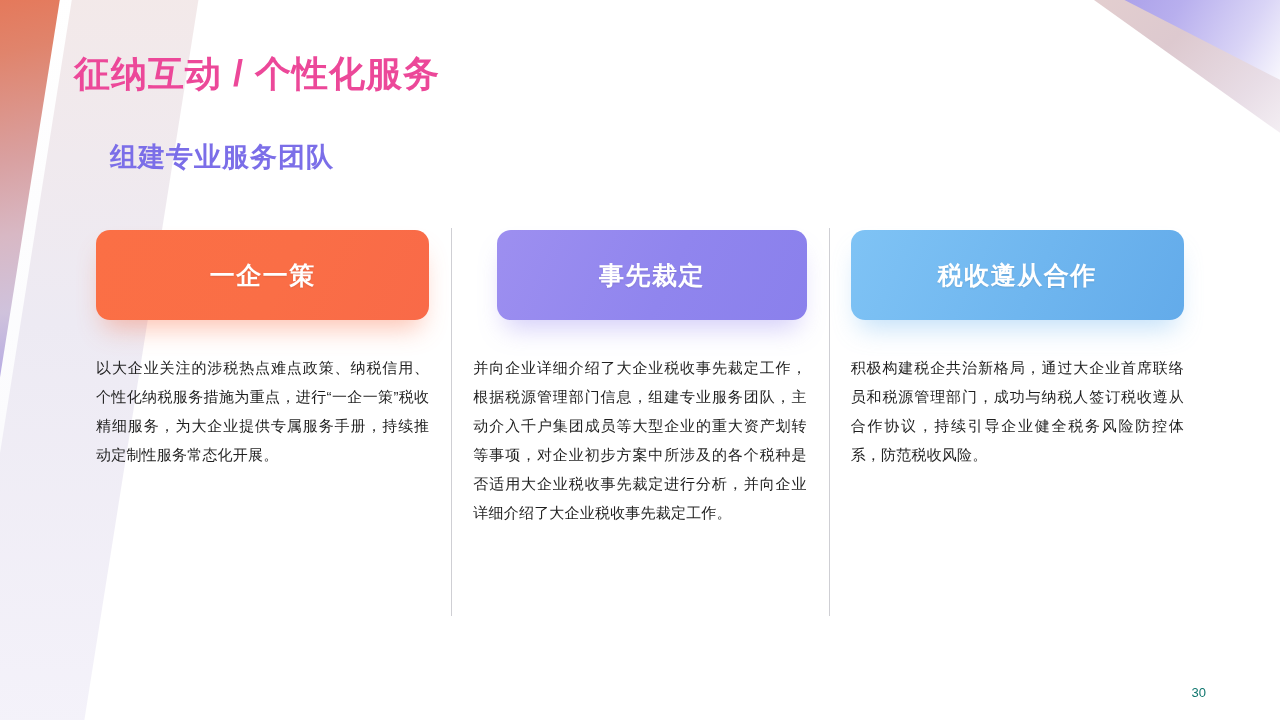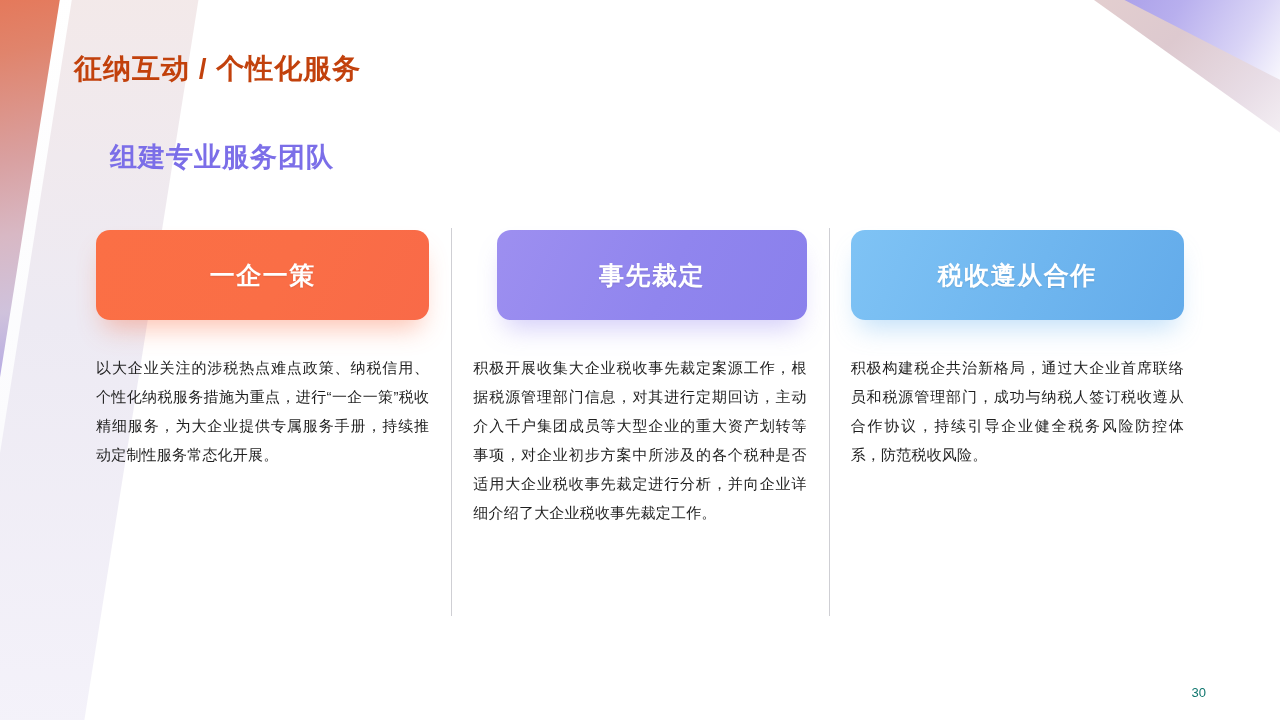--- a/index.html
+++ b/index.html
@@ -80,23 +80,23 @@
     height: 95px;
     background: linear-gradient(120deg, #a79ce8 0%, #b8afee 35%, #d9d4f6 70%, #ffffff 100%);
     clip-path: polygon(100% 0, 100% 100%, 0 0);
   }
 
   
   .page-title {
     position: absolute;
     left: 74px;
     top: 50px;
-    font-size: 28px;
+    font-size: 36px;
     font-weight: bold;
-    color: #c2410c;
+    color: #ec4899;
     letter-spacing: 1px;
     white-space: nowrap;
   }
   .section-subtitle {
     position: absolute;
     left: 110px;
     top: 139px;
     font-size: 27px;
     font-weight: bold;
     color: #7b6ee8;
@@ -200,21 +200,21 @@
       <div class="card card-orange">
         <span class="card-label">一企一策</span>
       </div>
       <div class="body-text">以大企业关注的涉税热点难点政策、纳税信用、个性化纳税服务措施为重点，进行“一企一策”税收精细服务，为大企业提供专属服务手册，持续推动定制性服务常态化开展。</div>
     </div>
 
     <div class="column">
       <div class="card card-purple">
         <span class="card-label">事先裁定</span>
       </div>
-      <div class="body-text">积极开展收集大企业税收事先裁定案源工作，根据税源管理部门信息，对其进行定期回访，主动介入千户集团成员等大型企业的重大资产划转等事项，对企业初步方案中所涉及的各个税种是否适用大企业税收事先裁定进行分析，并向企业详细介绍了大企业税收事先裁定工作。</div>
+      <div class="body-text">并向企业详细介绍了大企业税收事先裁定工作，根据税源管理部门信息，组建专业服务团队，主动介入千户集团成员等大型企业的重大资产划转等事项，对企业初步方案中所涉及的各个税种是否适用大企业税收事先裁定进行分析，并向企业详细介绍了大企业税收事先裁定工作。</div>
     </div>
 
     <div class="column">
       <div class="card card-blue">
         <span class="card-label">税收遵从合作</span>
       </div>
       <div class="body-text">积极构建税企共治新格局，通过大企业首席联络员和税源管理部门，成功与纳税人签订税收遵从合作协议，持续引导企业健全税务风险防控体系，防范税收风险。</div>
     </div>
 
 

